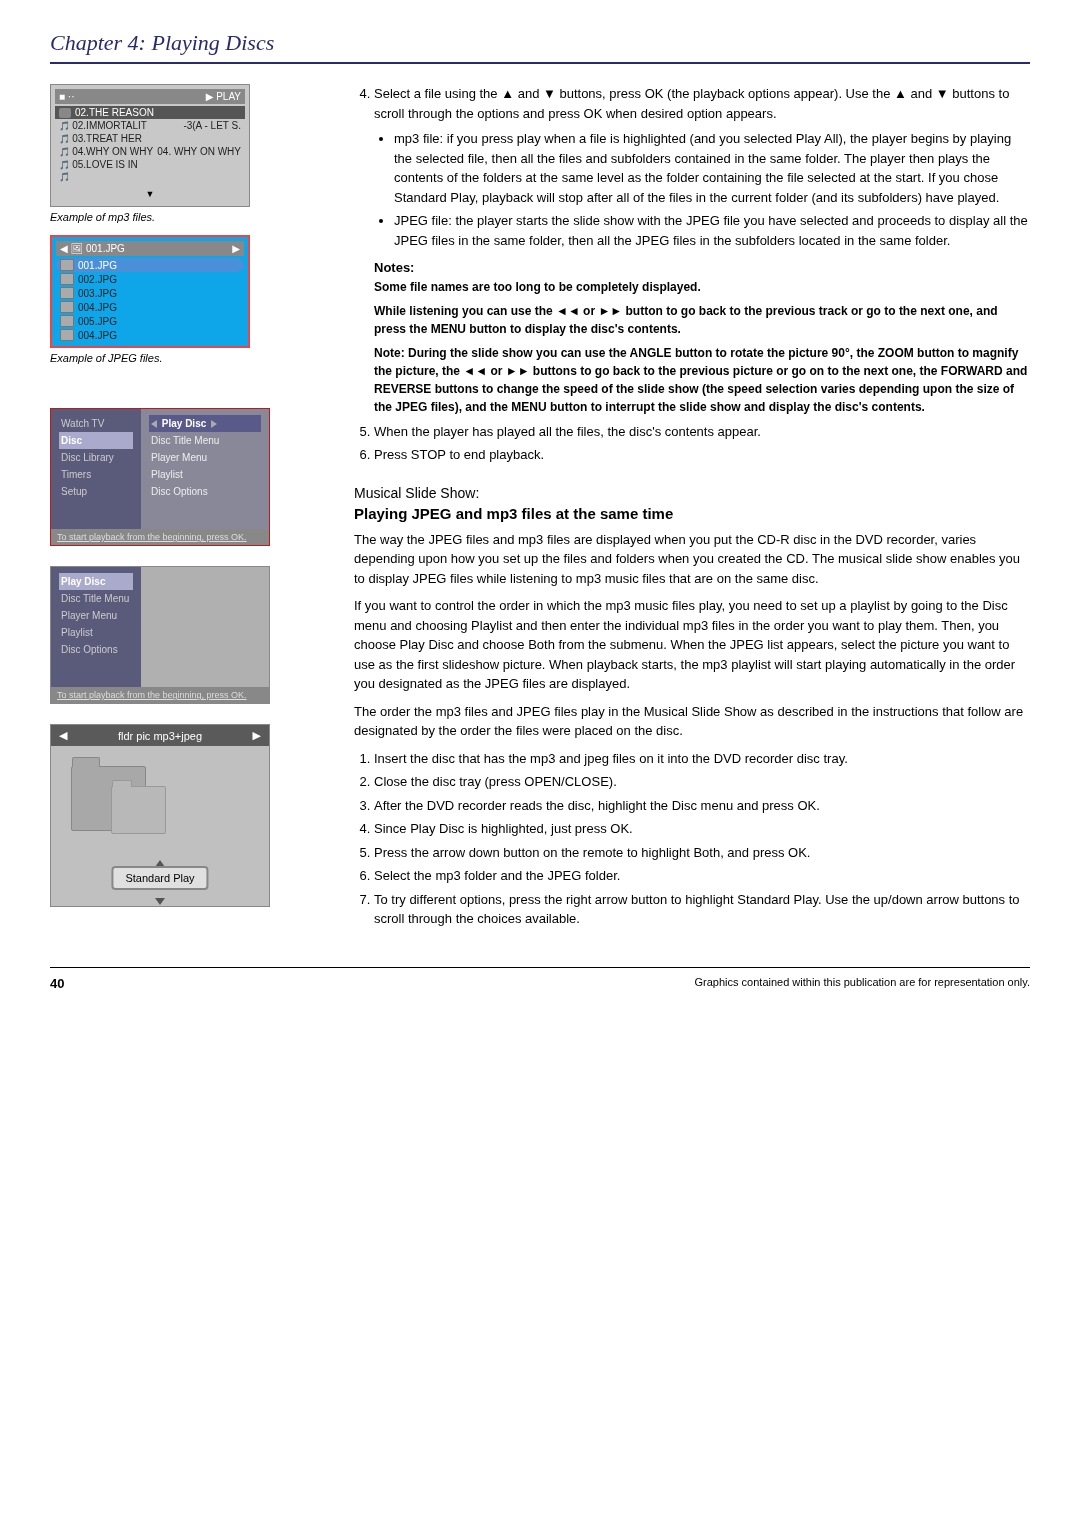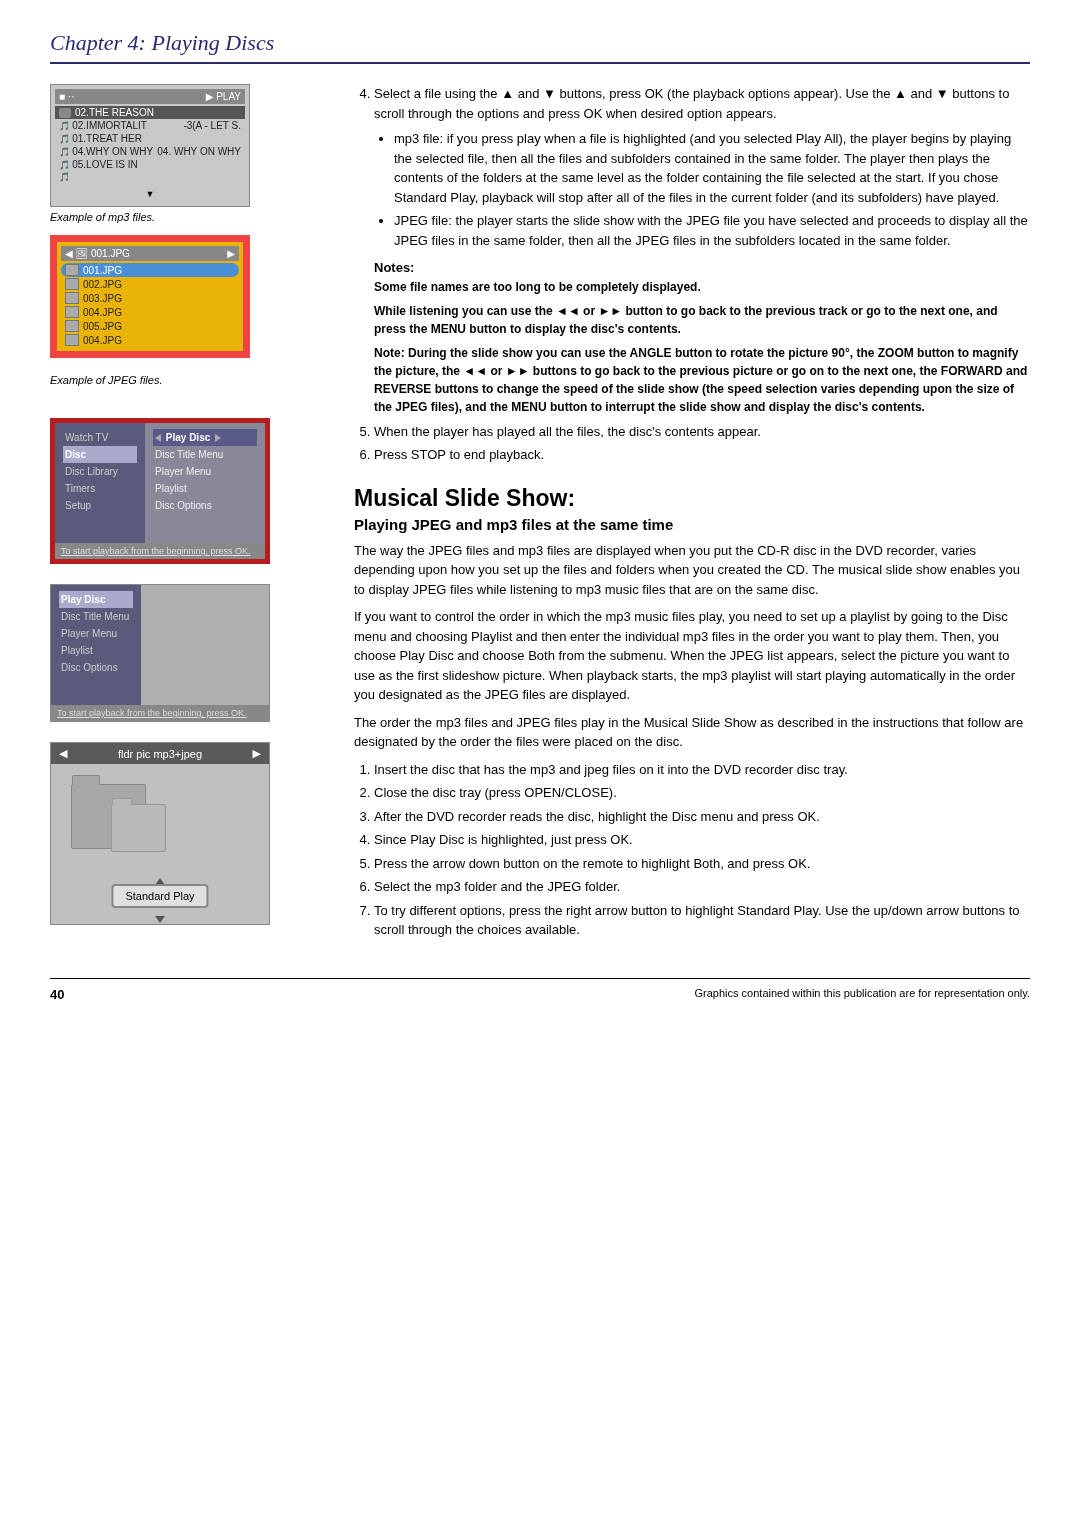--- a/index.html
+++ b/index.html
@@ -77,24 +77,24 @@
       margin-right: 4px;
       display: inline-block;
     }
     .mp3-icon.music {
       background: #888;
       border-radius: 2px;
     }
     
     .jpeg-screen {
       width: 200px;
-      background: #eab308;
-      border: 7px solid #ef4444;
+      background: #0ea5e9;
+      border: 2px solid #ef4444;
       padding: 4px;
-      margin-bottom: 16px;
+      margin-bottom: 4px;
     }
     .jpeg-header {
       display: flex;
       justify-content: space-between;
       padding: 2px 4px;
       font-size: 10px;
       background: #888;
       color: #fff;
       margin-bottom: 2px;
     }
@@ -114,24 +114,25 @@
       width: 14px;
       height: 12px;
       background: #aaa;
       margin-right: 4px;
       display: inline-block;
       border: 1px solid #777;
     }
     
     .menu-screen {
       width: 220px;
-      border: 5px solid #b91c1c;
+      border: 1px solid #b91c1c;
       background: #b0b0b0;
       margin-bottom: 8px;
       font-size: 11px;
+      margin-top: 12px;
     }
     .menu-screen-inner {
       display: flex;
     }
     .menu-left {
       background: #5a5a7a;
       color: #ccc;
       padding: 6px 8px;
       width: 90px;
       min-height: 120px;
@@ -192,22 +193,22 @@
       width: 0;
       height: 0;
       border-top: 4px solid transparent;
       border-bottom: 4px solid transparent;
       border-right: 6px solid #aaa;
       vertical-align: middle;
       margin-right: 2px;
     }
     
     .section-heading {
-      font-size: 23px;
-      font-weight: bold;
+      font-size: 14px;
+      font-weight: normal;
       margin-bottom: 4px;
       margin-top: 16px;
     }
     .sub-heading {
       font-size: 15px;
       font-weight: bold;
       margin-bottom: 8px;
     }
     p {
       margin-bottom: 8px;
@@ -338,21 +339,21 @@
           <span class="mp3-icon music"></span>
           <span>02.THE REASON</span>
         </div>
         <div class="mp3-row">
           <span style="color:#999;font-size:9px;margin-right:2px">🎵</span>
           <span>02.IMMORTALIT</span>
           <span style="margin-left:auto">-3(A - LET S.</span>
         </div>
         <div class="mp3-row">
           <span style="color:#999;font-size:9px;margin-right:2px">🎵</span>
-          <span>01.TREAT HER</span>
+          <span>03.TREAT HER</span>
         </div>
         <div class="mp3-row">
           <span style="color:#999;font-size:9px;margin-right:2px">🎵</span>
           <span>04.WHY ON WHY</span>
           <span style="margin-left:auto">04. WHY ON WHY</span>
         </div>
         <div class="mp3-row">
           <span style="color:#999;font-size:9px;margin-right:2px">🎵</span>
           <span>05.LOVE IS IN</span>
         </div>

